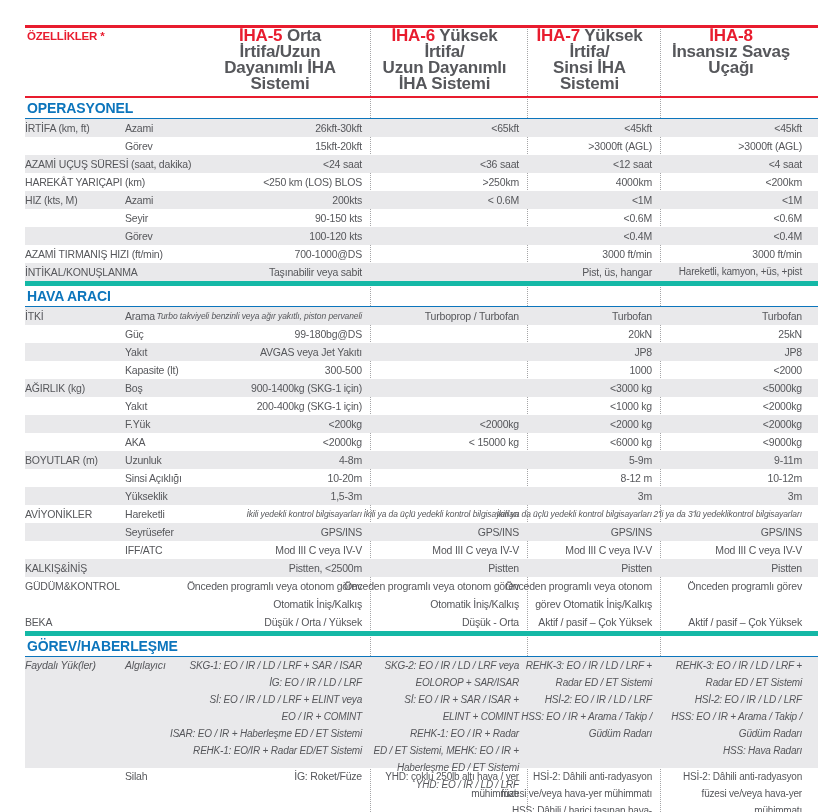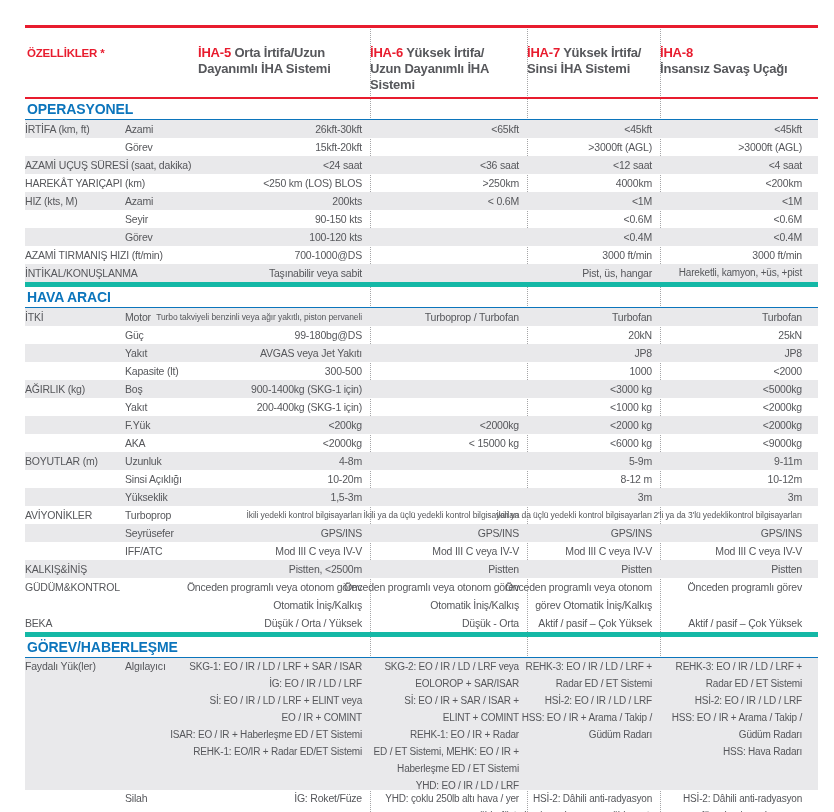--- a/index.html
+++ b/index.html
@@ -12,22 +12,22 @@
     -webkit-font-smoothing:antialiased;
   }
   .tablewrap{position:relative;width:793px;margin:25px 0 0 25px;}
   
   .vline{position:absolute;top:0;height:787px;width:0;border-left:1px dotted var(--dot);z-index:0;}
   .vl1{left:345px;} .vl2{left:502px;} .vl3{left:635px;}
 
   .grid{display:grid;grid-template-columns:100px 73px 172px 157px 133px 158px;position:relative;z-index:1;}
 
   
-  .thead{border-top:3px solid var(--red);border-bottom:2px solid var(--red);padding:17px 0 4px 0;}
-  .thead .hcell{text-align:left;font-weight:bold;font-size:13px;letter-spacing:-0.2px;line-height:16px;}
+  .thead{border-top:3px solid var(--red);border-bottom:2px solid var(--red);padding:0 0 4px 0;}
+  .thead .hcell{text-align:center;font-weight:bold;font-size:17px;letter-spacing:-0.2px;line-height:16px;}
   .thead .features{grid-column:1/3;text-align:left;color:var(--red);font-size:11.5px;padding-left:2px;}
   .hcell .code{color:var(--red);}
   .pr5{padding-right:8px;} .pr6{padding-right:8px;} .pr7{padding-right:8px;} .pr8{padding-right:16px;}
 
   
   .section-header{
     position:relative;z-index:1;height:20px;line-height:20px;
     color:var(--blue);font-weight:bold;font-size:14px;letter-spacing:-0.1px;
     border-bottom:1px solid var(--blue);padding-left:2px;background:transparent;
   }
@@ -36,21 +36,21 @@
   
   .row{position:relative;z-index:1;height:18px;}
   .row.stripe{background:var(--stripe);}
   .row .cell{font-size:10.5px;letter-spacing:-0.2px;line-height:18px;overflow:visible;}
   .row.lh17 .cell{line-height:17px;}
   .cell.lab{padding-left:0;white-space:nowrap;}
   .cell.lab.wide{grid-column:1/3;}
   .cell.sub{white-space:nowrap;}
   .cell.val{display:flex;flex-direction:column;align-items:flex-end;}
   .cell .line{white-space:nowrap;}
-  .cell.sz-s .line{font-size:8.5px;letter-spacing:-0.1px;}
+  .cell.sz-s .line{font-size:8.5px;letter-spacing:-0.1px;font-style:italic;}
   .cell.sz-m .line{font-size:10px;}
 </style>
 </head>
 <body>
 
 <div class="tablewrap">
   <div class="vline vl1"></div>
   <div class="vline vl2"></div>
   <div class="vline vl3"></div>
 
@@ -202,21 +202,21 @@
         <div class="cell val pr7">
           <div class="line">Pist, üs, hangar</div>
         </div>
         <div class="cell val pr8 sz-m">
           <div class="line">Hareketli, kamyon, +üs, +pist</div>
         </div>
       </div>
       <div class="section-header with-top-rule">HAVA ARACI</div>
       <div class="grid row stripe">
         <div class="cell lab">İTKİ</div>
-        <div class="cell sub">Motor</div>
+        <div class="cell sub">Arama</div>
         <div class="cell val pr5 sz-s">
           <div class="line">Turbo takviyeli benzinli veya ağır yakıtlı, piston pervaneli</div>
         </div>
         <div class="cell val pr6">
           <div class="line">Turboprop / Turbofan</div>
         </div>
         <div class="cell val pr7">
           <div class="line">Turbofan</div>
         </div>
         <div class="cell val pr8">
@@ -362,21 +362,21 @@
         <div class="cell val pr6"></div>
         <div class="cell val pr7">
           <div class="line">3m</div>
         </div>
         <div class="cell val pr8">
           <div class="line">3m</div>
         </div>
       </div>
       <div class="grid row">
         <div class="cell lab">AVİYONİKLER</div>
-        <div class="cell sub">Turboprop</div>
+        <div class="cell sub">Hareketli</div>
         <div class="cell val pr5 sz-s">
           <div class="line">İkili yedekli kontrol bilgisayarları</div>
         </div>
         <div class="cell val pr6 sz-s">
           <div class="line">İkili ya da üçlü yedekli kontrol bilgisayarları</div>
         </div>
         <div class="cell val pr7 sz-s">
           <div class="line">İkili ya da üçlü yedekli kontrol bilgisayarları</div>
         </div>
         <div class="cell val pr8 sz-s">
@@ -457,21 +457,21 @@
           <div class="line">Düşük - Orta</div>
         </div>
         <div class="cell val pr7">
           <div class="line">Aktif / pasif – Çok Yüksek</div>
         </div>
         <div class="cell val pr8">
           <div class="line">Aktif / pasif – Çok Yüksek</div>
         </div>
       </div>
       <div class="section-header with-top-rule">GÖREV/HABERLEŞME</div>
-      <div class="grid row stripe lh17" style="height: 132px;">
+      <div class="grid row stripe lh17" style="height: 111px; font-style: italic;">
         <div class="cell lab">Faydalı Yük(ler)</div>
         <div class="cell sub">Algılayıcı</div>
         <div class="cell val pr5 sz-m">
           <div class="line">SKG-1: EO / IR / LD / LRF + SAR / ISAR</div>
           <div class="line">İG: EO / IR / LD / LRF</div>
           <div class="line">Sİ: EO / IR / LD / LRF + ELINT veya</div>
           <div class="line">EO / IR + COMINT</div>
           <div class="line">ISAR: EO / IR + Haberleşme ED / ET Sistemi</div>
           <div class="line">REHK-1: EO/IR + Radar ED/ET Sistemi</div>
         </div>

